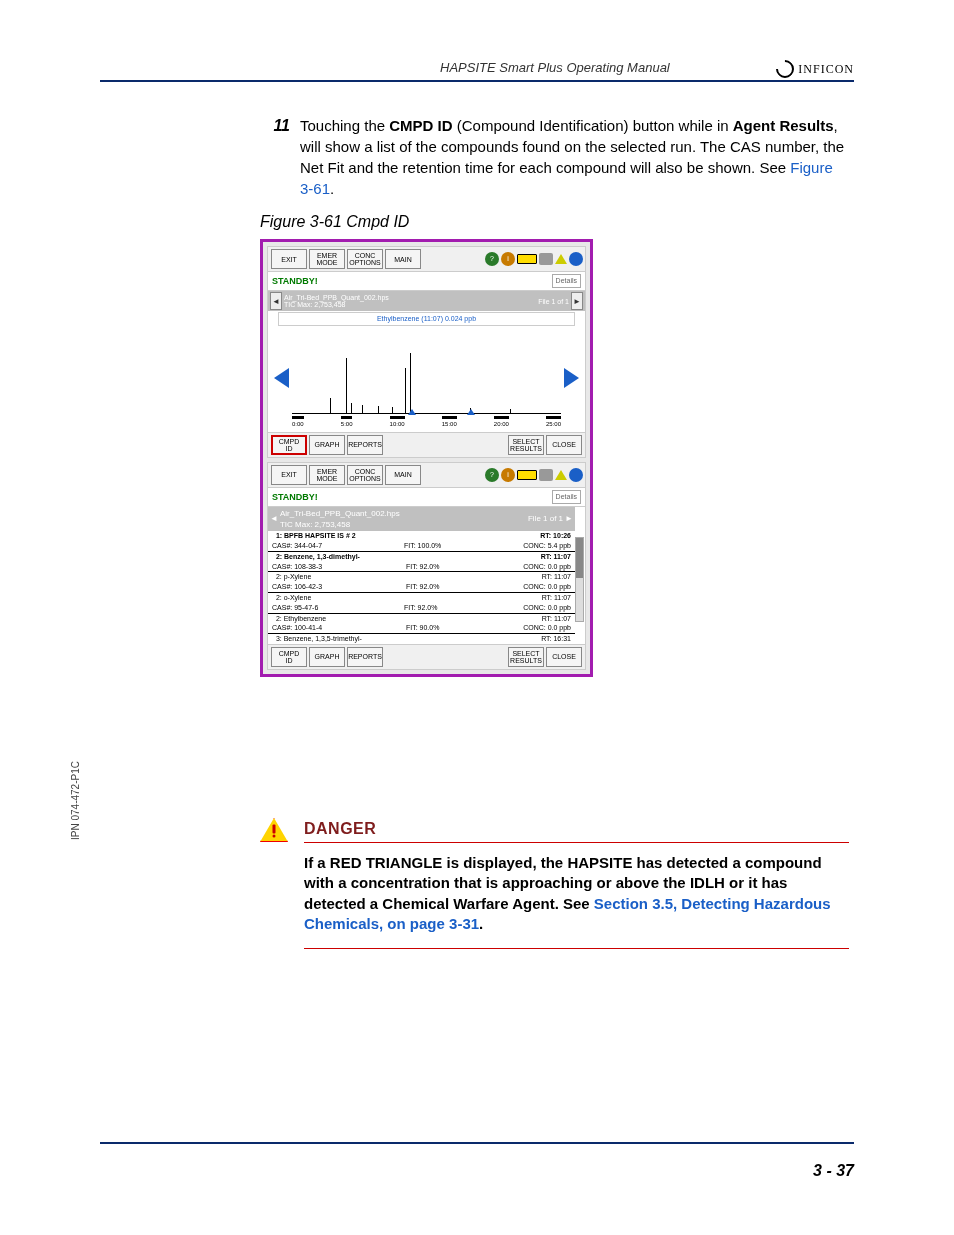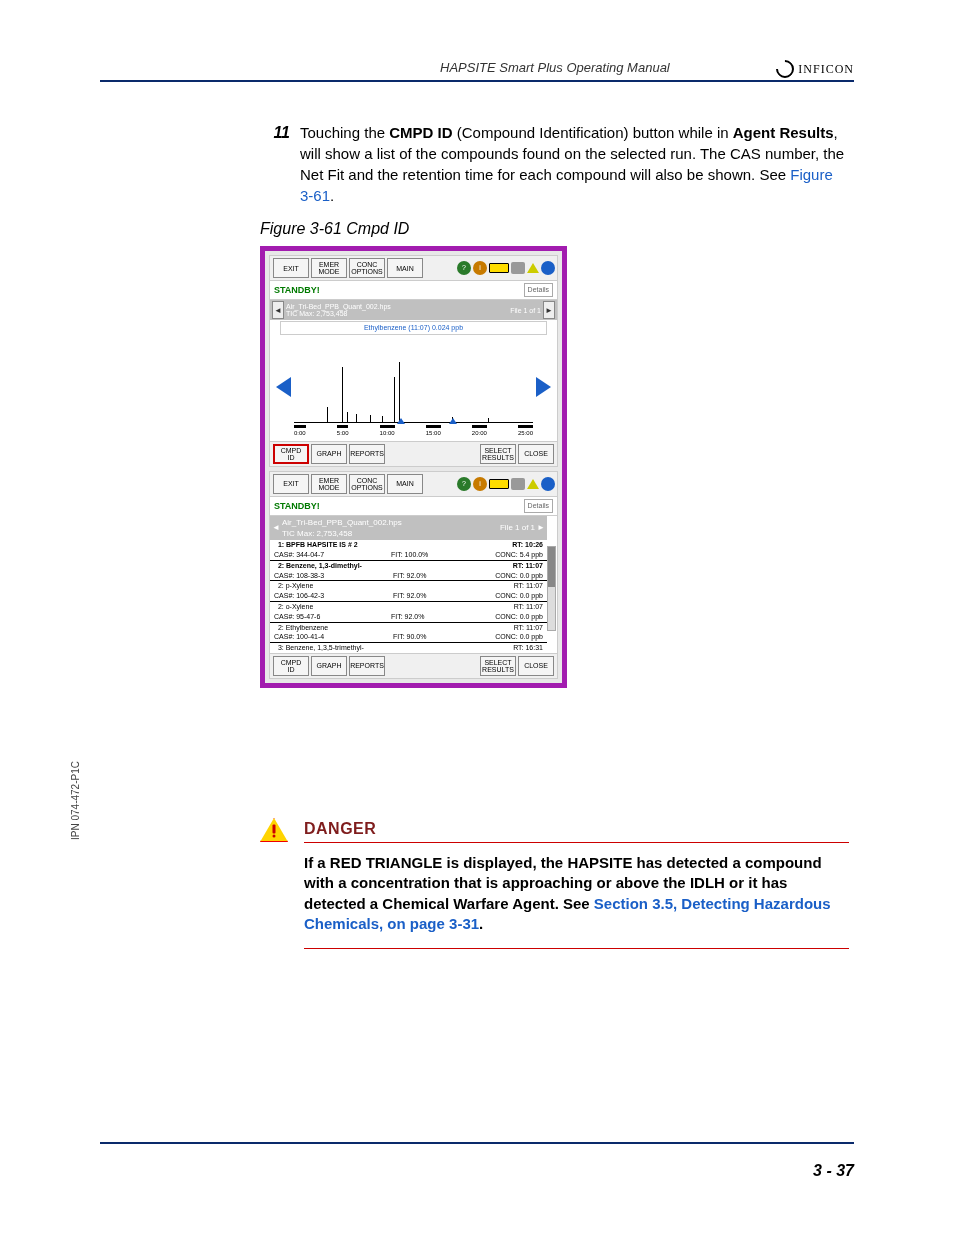--- a/index.html
+++ b/index.html
@@ -48,21 +48,20 @@
   .content {
     position: absolute;
     top: 115px;
     left: 260px;
     right: 105px;
     font-size: 15px;
     line-height: 1.4;
   }
   .step {
     display: flex;
-    margin-top: 7px;
   }
   .step-num {
     font-weight: bold;
     font-style: italic;
     font-size: 16px;
     width: 40px;
     flex-shrink: 0;
     text-align: right;
     padding-right: 10px;
   }
@@ -70,22 +69,22 @@
   .link { color: #1a5fc7; }
   .bold { font-weight: bold; }
   .fig-caption {
     font-style: italic;
     font-size: 16px;
     margin-top: 12px;
     margin-left: 0px;
   }
   
   .screenshot {
-    border: 5px solid #a21caf;
-    width: 307px;
+    border: 3px solid #a21caf;
+    width: 333px;
     margin-top: 6px;
     font-family: Arial, sans-serif;
     font-size: 8px;
     background: #e8e8e8;
   }
   .panel {
     margin: 4px;
     background: #fff;
     border: 1px solid #ccc;
   }

